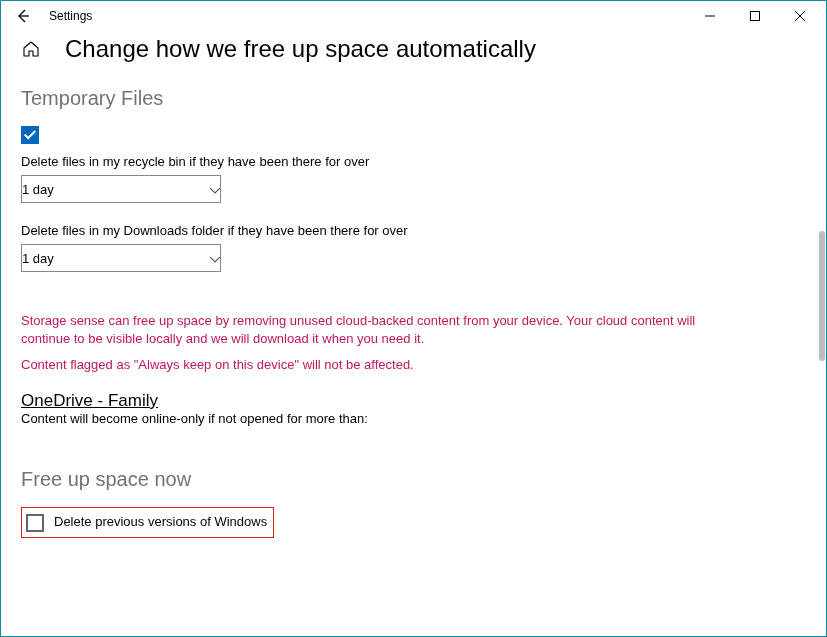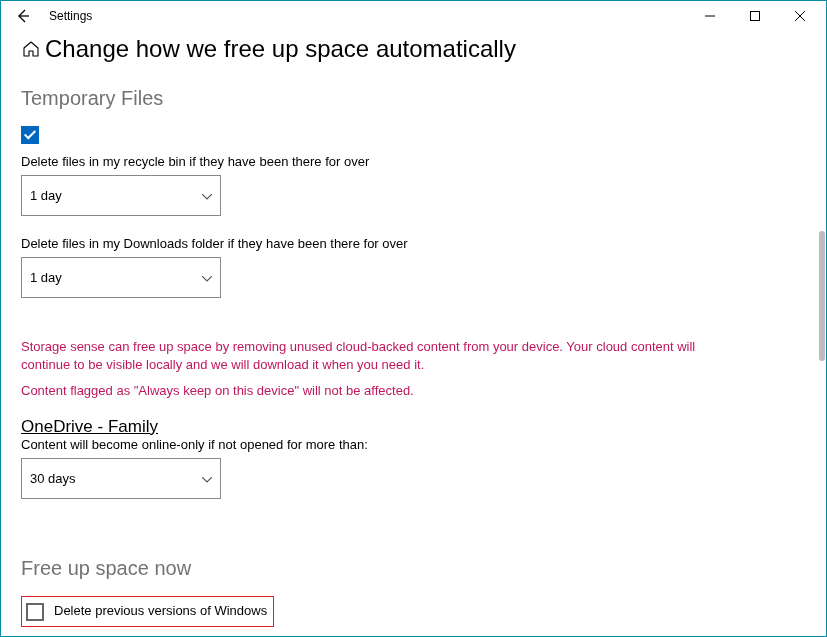--- a/index.html
+++ b/index.html
@@ -42,21 +42,21 @@
   }
   .content {
     padding: 4px 20px 20px 20px;
     height: calc(100% - 30px);
     overflow-y: hidden;
     position: relative;
   }
   .heading-row {
     display: flex;
     align-items: center;
-    gap: 4px;
+    gap: 24px;
     margin-bottom: 24px;
   }
   .heading-row .home-icon {
     width: 20px; height: 20px;
     display: flex; align-items: center; justify-content: center;
   }
   .heading-row h1 {
     font-size: 24px;
     font-weight: 400;
     color: #000;
@@ -95,26 +95,26 @@
     border-width: 0 2px 2px 0;
     transform: rotate(45deg);
   }
   .plain {
     font-size: 13px;
     color: #000;
     margin-bottom: 4px;
   }
   .select {
     width: 200px;
-    height: 41px;
+    height: 28px;
     border: 1px solid #888;
     background: #fff;
     display: flex;
     align-items: center;
-    padding: 0 8px;
+    padding: 0 0;
     margin: 6px 0 20px 0;
     cursor: pointer;
     position: relative;
   }
   .select .chev {
     margin-left: auto;
   }
   .paragraph {
     font-size: 13px;
     color: #be185d;
@@ -215,28 +215,20 @@
     </span>
   </div>
 
   <div class="spacer-md"></div>
 
   <p class="paragraph">Storage sense can free up space by removing unused cloud-backed content from your device. Your cloud content will continue to be visible locally and we will download it when you need it.</p>
   <p class="paragraph">Content flagged as "Always keep on this device" will not be affected.</p>
 
   <h3 class="subhead">OneDrive - Family</h3>
   <div class="plain">Content will become online-only if not opened for more than:</div>
-  <div class="select">
-    <span>30 days</span>
-    <span class="chev">
-      <svg width="10" height="6">
-          <path d="M0 0 L5 5 L10 0" stroke="#555" stroke-width="1.2" fill="none"></path>
-        </svg>
-    </span>
-  </div>
 
   <div class="spacer-lg"></div>
 
   <h2 class="section">Free up space now</h2>
 
   <div class="highlight-box">
     <div class="chk-row">
       <div class="chk" style="margin-left:4px"></div>
       <span class="plain" style="margin-bottom:4px">Delete previous versions of Windows</span>
     </div>

